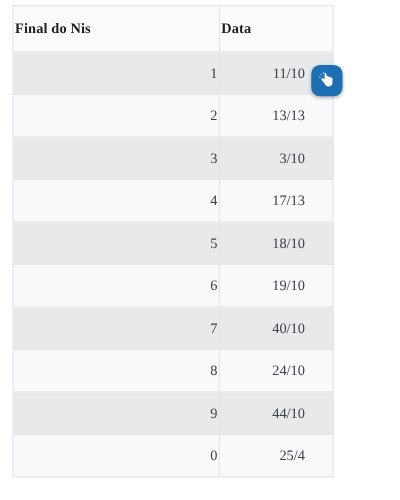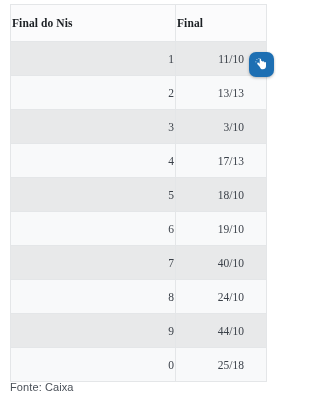--- a/index.html
+++ b/index.html
@@ -111,21 +111,21 @@
 
   <div class="table-wrap">
     <table class="nis-table">
       <colgroup>
         <col class="c-nis">
         <col class="c-data">
       </colgroup>
       <thead>
         <tr>
           <th>Final do Nis</th>
-          <th>Final</th>
+          <th>Data</th>
         </tr>
       </thead>
       <tbody>
         <tr class="odd">
           <td class="cell-nis">1</td>
           <td class="cell-data">11/10</td>
         </tr>
         <tr class="even">
           <td class="cell-nis">2</td>
           <td class="cell-data">13/13</td>
@@ -153,27 +153,26 @@
         <tr class="even">
           <td class="cell-nis">8</td>
           <td class="cell-data">24/10</td>
         </tr>
         <tr class="odd">
           <td class="cell-nis">9</td>
           <td class="cell-data">44/10</td>
         </tr>
         <tr class="even">
           <td class="cell-nis">0</td>
-          <td class="cell-data">25/18</td>
+          <td class="cell-data">25/4</td>
         </tr>
       </tbody>
     </table>
   </div>
 
-  <div class="source-note">Fonte: Caixa</div>
 
   <div class="fab">
     <span>
       <svg width="15" height="15" viewBox="0 0 24 24" aria-hidden="true">
         <path fill="#ffffff" d="M10.5 2.2c-.8 0-1.4.7-1.4 1.5v7.1L7.7 9.4c-.6-.6-1.6-.6-2.2 0-.6.6-.6 1.5 0 2.1l3.6 4.2c.2.9.7 1.8 1.5 2.5 1 .9 2.3 1.4 3.6 1.4 2.8 0 5-2.2 5-4.9V9.3c0-.8-.6-1.4-1.4-1.4-.7 0-1.3.5-1.4 1.2V8c0-.8-.6-1.4-1.4-1.4-.7 0-1.3.5-1.4 1.2v-.5c0-.8-.6-1.4-1.4-1.4-.3 0-.6.1-.9.3V3.7c0-.8-.6-1.5-1.4-1.5z"></path>
         <path fill="#ffffff" opacity="0.85" d="M4.6 3.1l1.1 1.1-.9.9L3.7 4l.9-.9zM2.1 7.1h1.7v1.3H2.1V7.1zM7.3 1.4h1.3v1.7H7.3V1.4z"></path>
       </svg>
     </span>
   </div>
 

